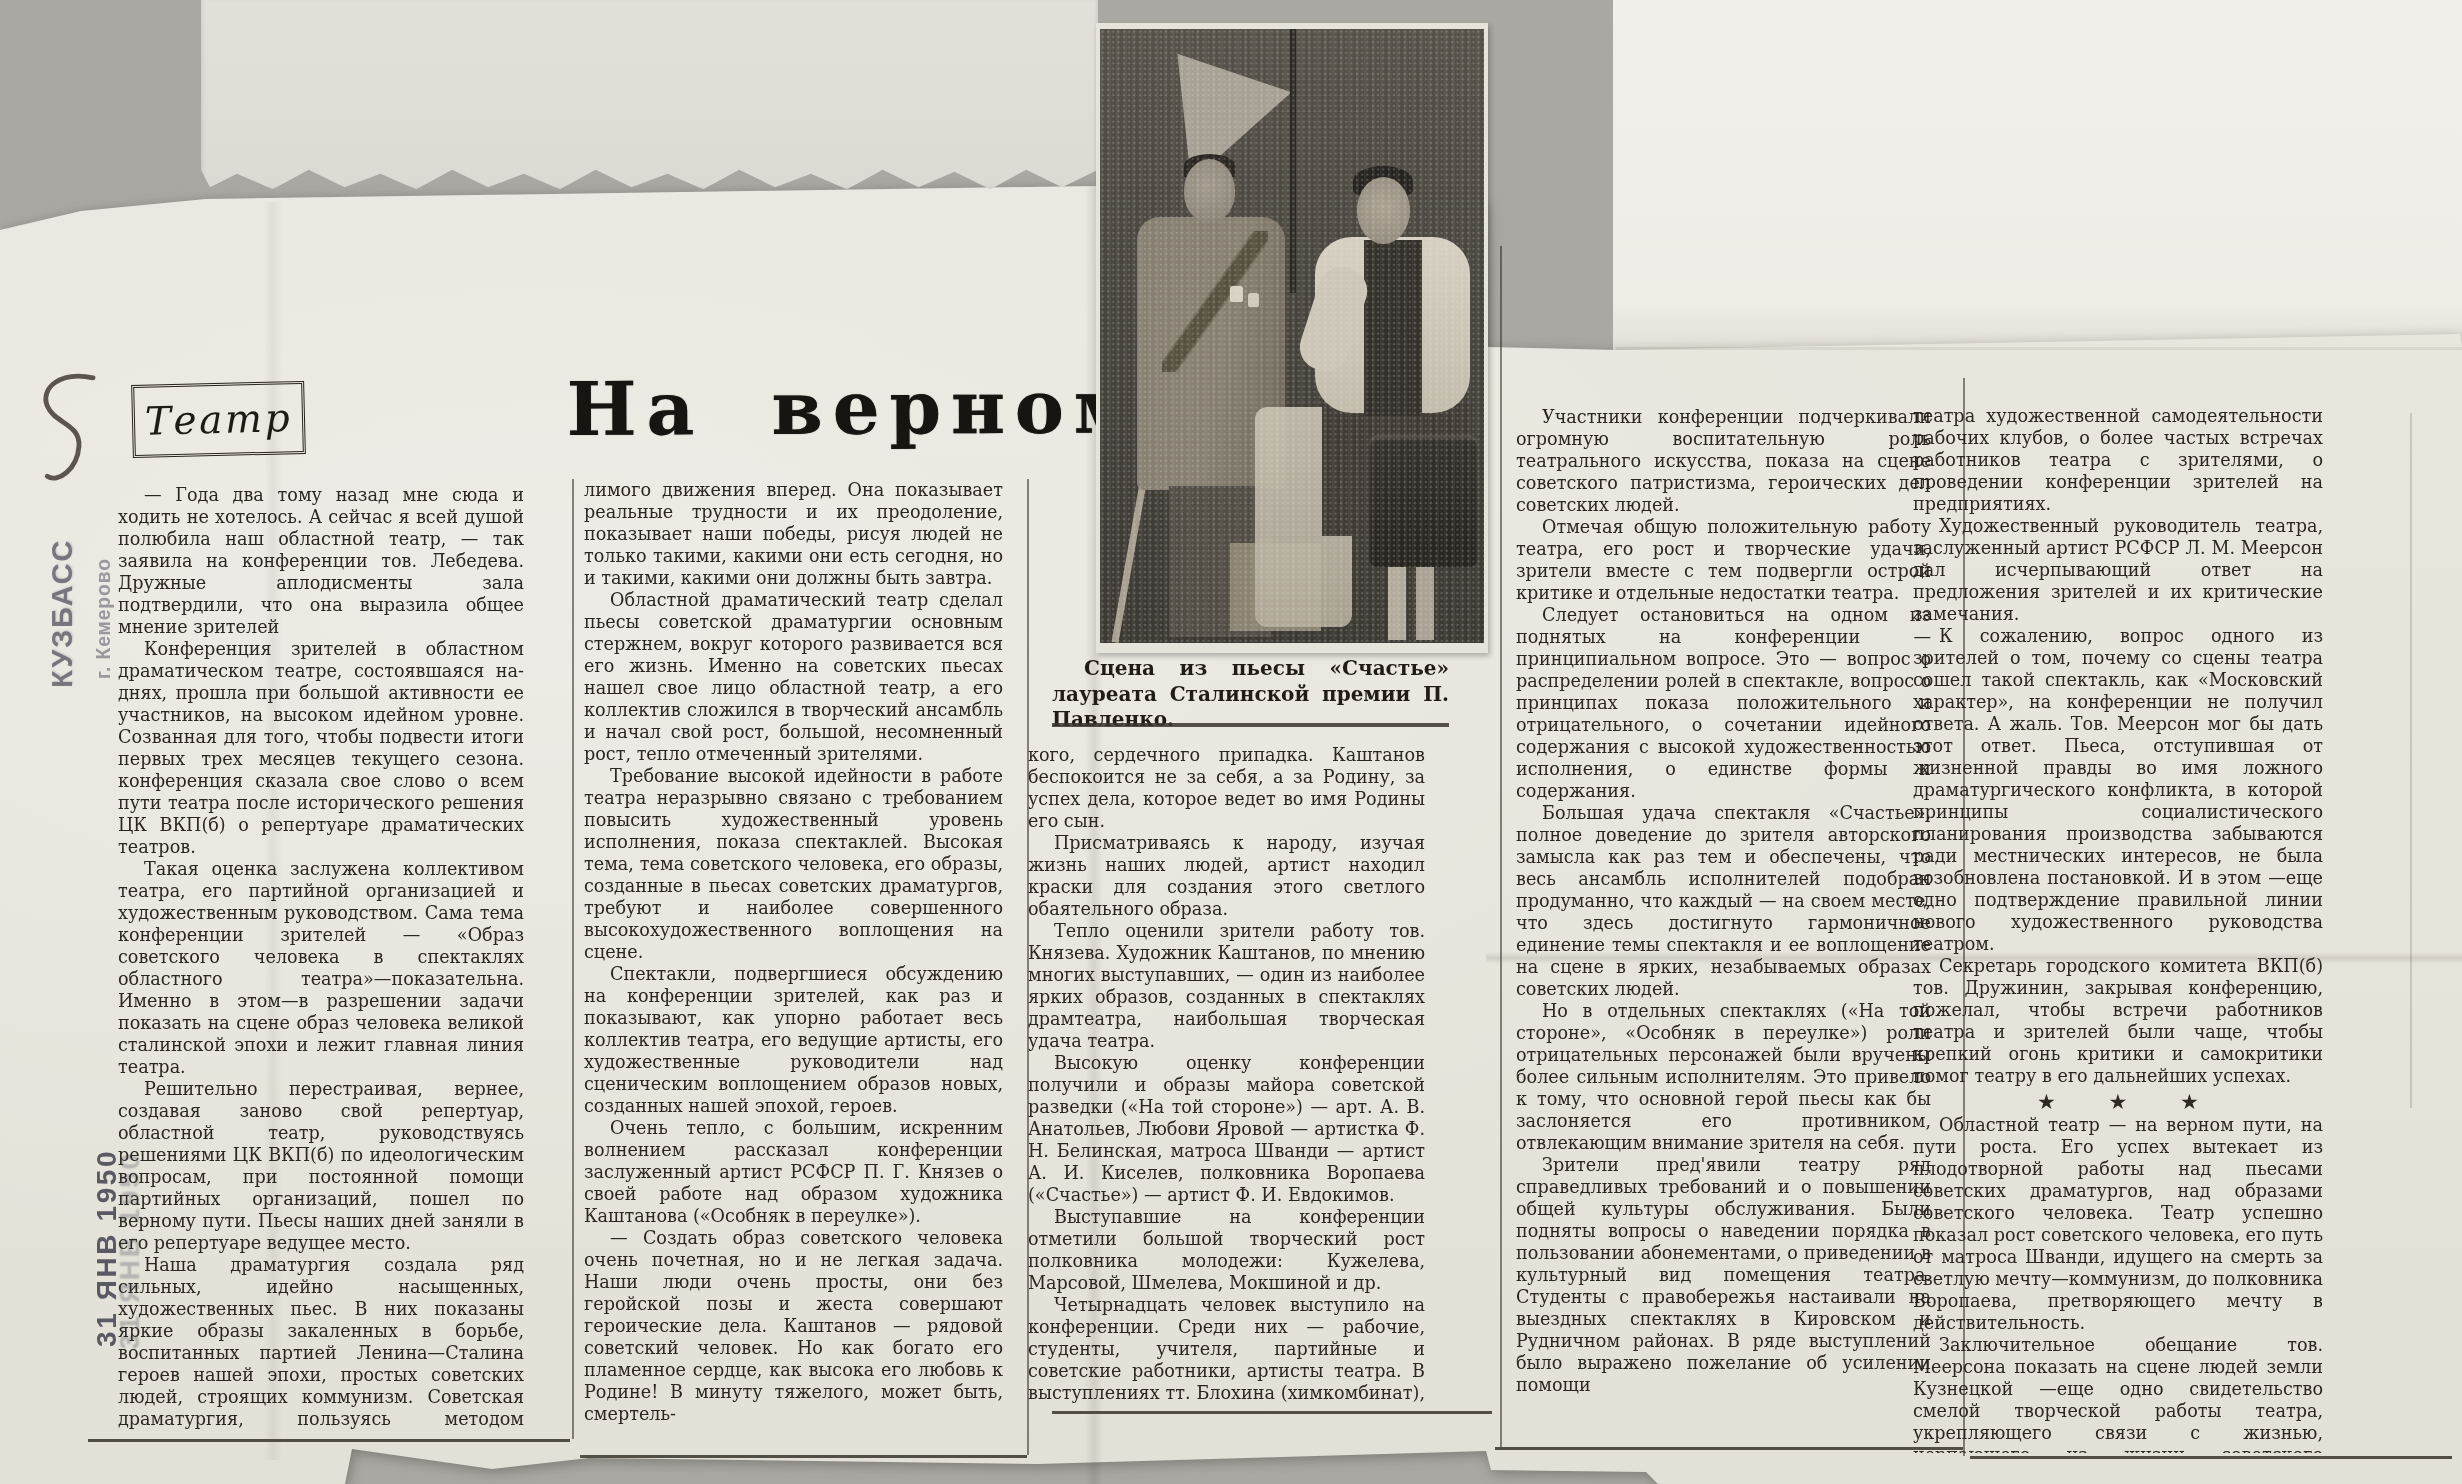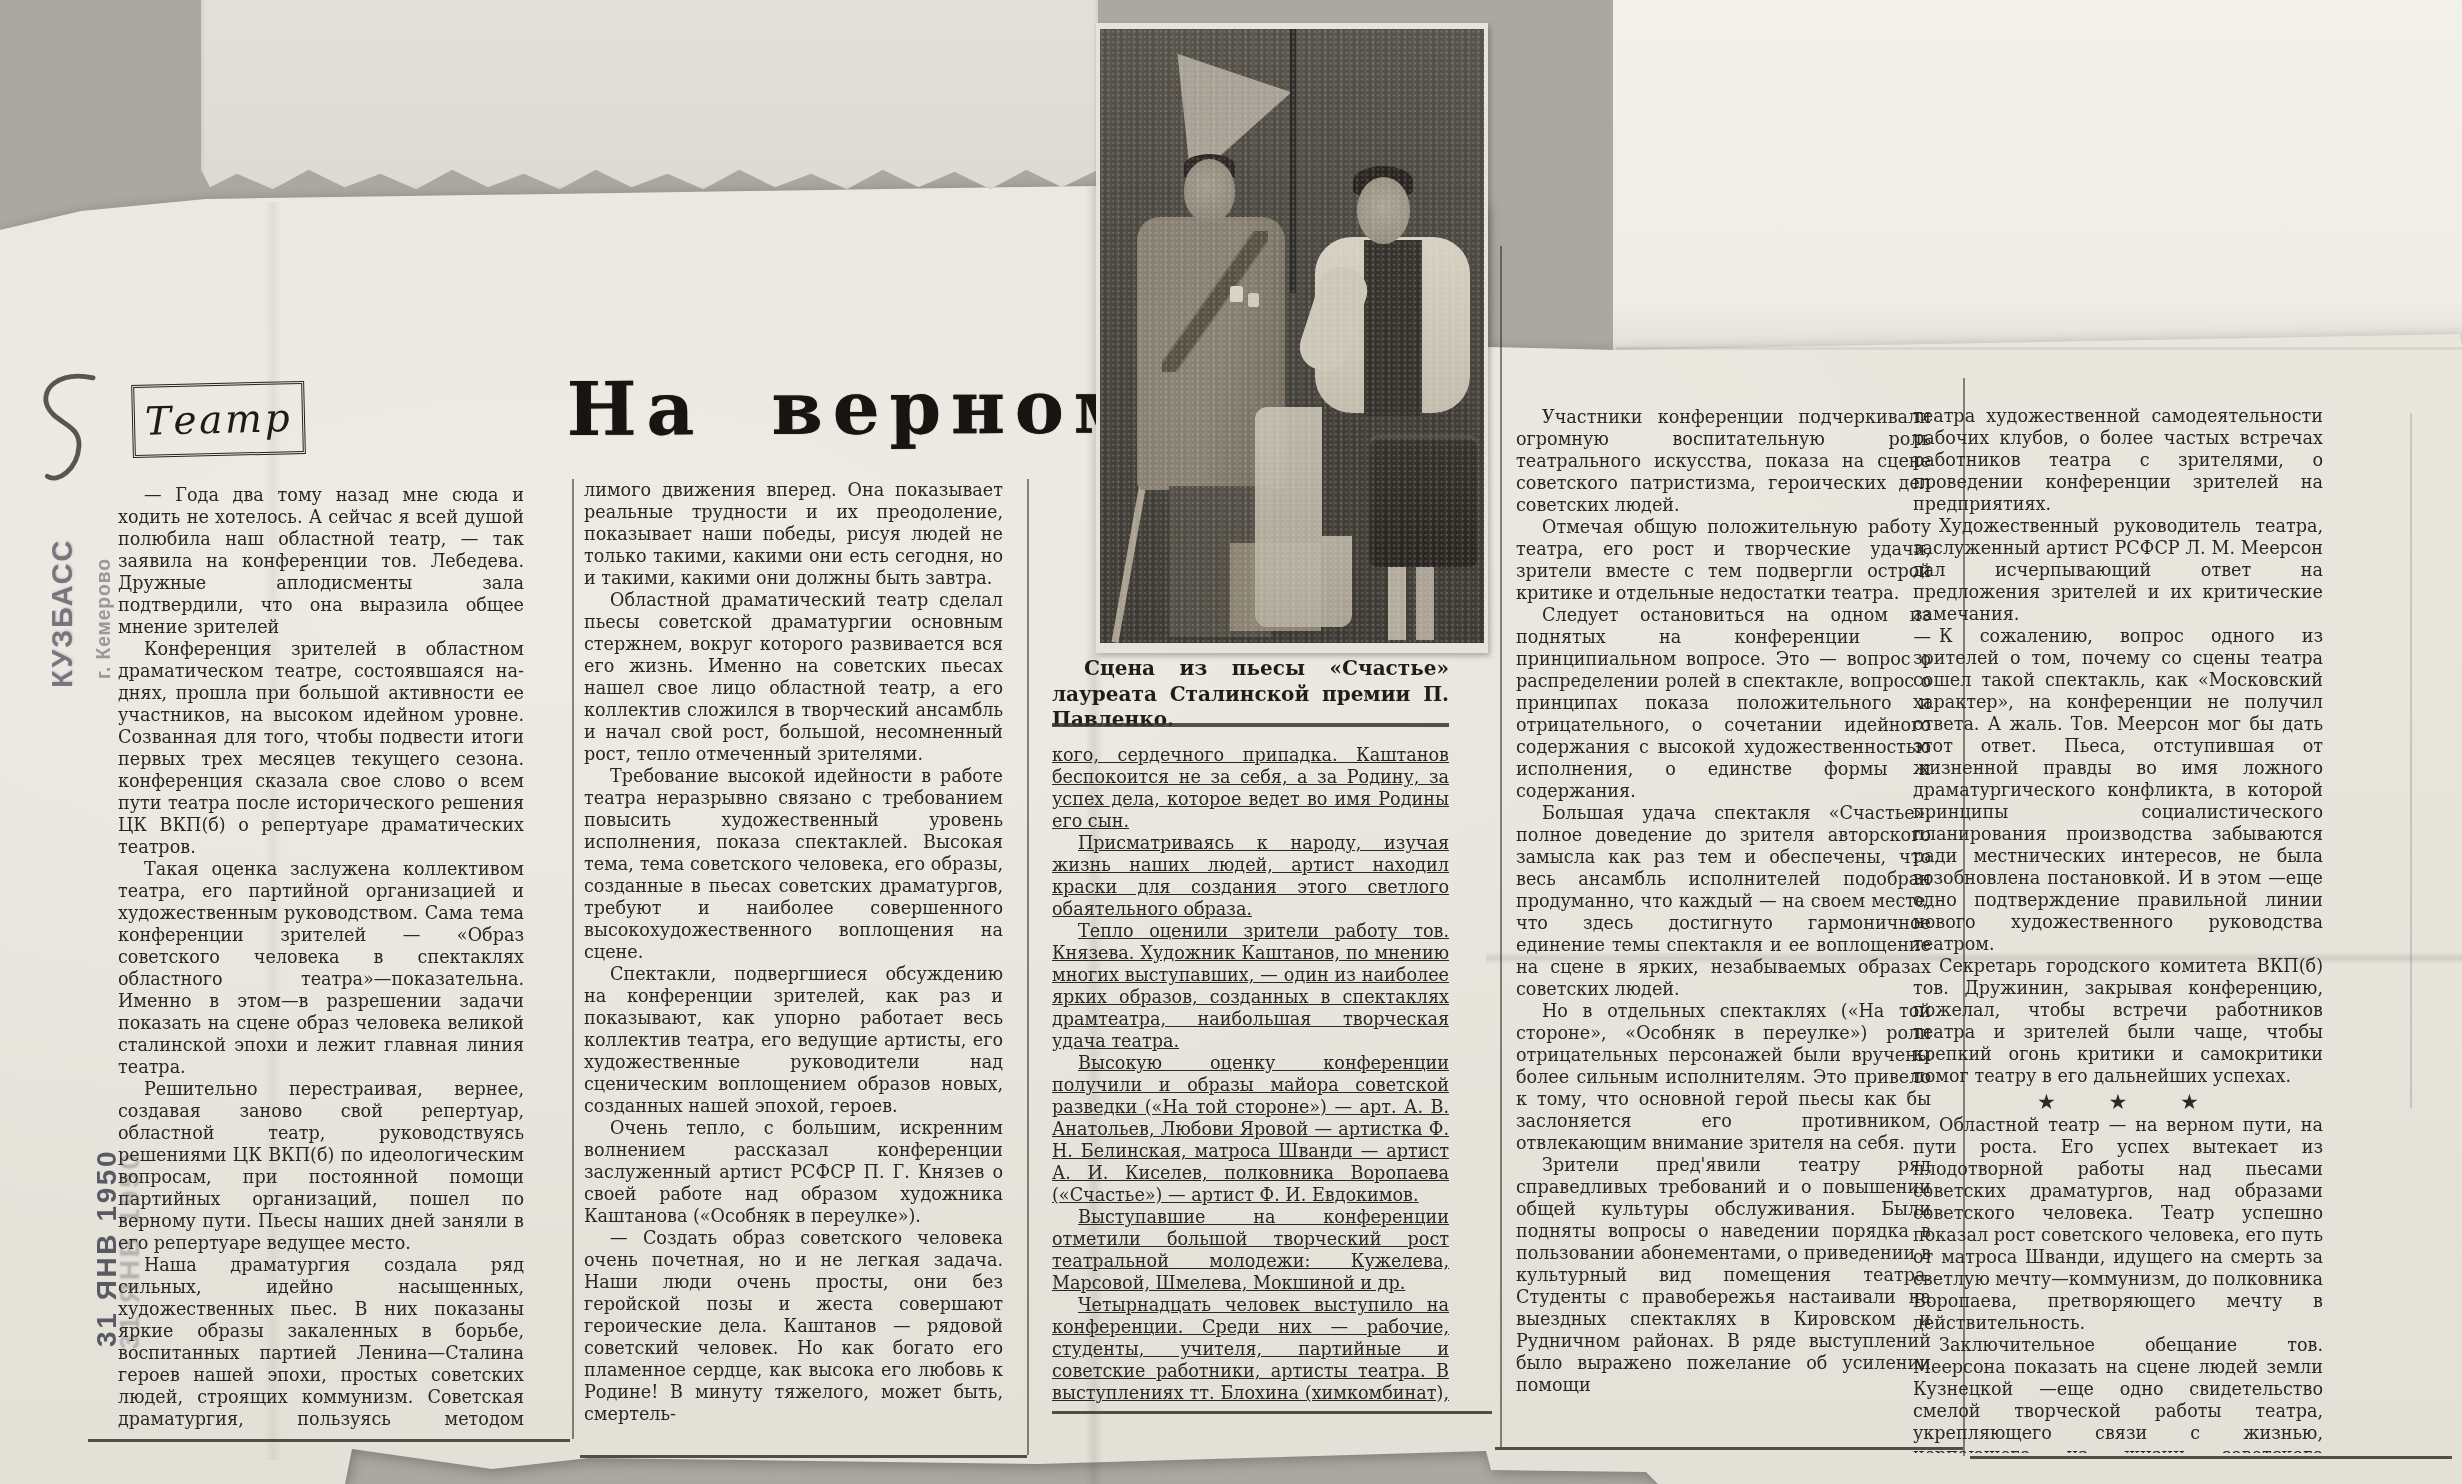--- a/index.html
+++ b/index.html
@@ -174,26 +174,26 @@
 
   <div class="col" style="left:584px;top:479px;width:419px;height:971px;">
     <p class="cont">лимого движения вперед. Она показывает реальные трудности и их преодоление, показывает наши победы, рисуя людей не только такими, какими они есть сегодня, но и такими, какими они должны быть завтра.</p>
     <p>Областной драматический театр сделал пьесы советской драматургии основным стержнем, вокруг которого развивается вся его жизнь. Именно на советских пьесах нашел свое лицо областной театр, а его коллектив сложился в творческий ансамбль и начал свой рост, большой, несомненный рост, тепло отмеченный зрителями.</p>
     <p>Требование высокой идейности в работе театра неразрывно связано с требованием повысить художественный уровень исполнения, показа спектаклей. Высокая тема, тема советского человека, его образы, созданные в пьесах советских драматургов, требуют и наиболее совершенного высокохудожественного воплощения на сцене.</p>
     <p>Спектакли, подвергшиеся обсуждению на конференции зрителей, как раз и показывают, как упорно работает весь коллектив театра, его ведущие артисты, его художественные руководители над сценическим воплощением образов новых, созданных нашей эпохой, героев.</p>
     <p>Очень тепло, с большим, искренним волнением рассказал конференции заслуженный артист РСФСР П. Г. Князев о своей работе над образом художника Каштанова («Особняк в переулке»).</p>
     <p>— Создать образ советского человека очень почетная, но и не легкая задача. Наши люди очень просты, они без геройской позы и жеста совершают героические дела. Каштанов — рядовой советский человек. Но как богато его пламенное сердце, как высока его любовь к Родине! В минуту тяжелого, может быть, смертель-</p>
   </div>
 
-  <div class="col" style="left:1052px;top:744px;width:397px;height:663px;text-decoration:underline;">
+  <div class="col" style="left:1028px;top:744px;width:397px;height:663px;">
     <p class="cont">кого, сердечного припадка. Каштанов беспокоится не за себя, а за Родину, за успех дела, которое ведет во имя Родины его сын.</p>
     <p>Присматриваясь к народу, изучая жизнь наших людей, артист находил краски для создания этого светлого обаятельного образа.</p>
     <p>Тепло оценили зрители работу тов. Князева. Художник Каштанов, по мнению многих выступавших, — один из наиболее ярких образов, созданных в спектаклях драмтеатра, наибольшая творческая удача театра.</p>
     <p>Высокую оценку конференции получили и образы майора советской разведки («На той стороне») — арт. А. В. Анатольев, Любови Яровой — артистка Ф. Н. Белинская, матроса Шванди — артист А. И. Киселев, полковника Воропаева («Счастье») — артист Ф. И. Евдокимов.</p>
-    <p>Выступавшие на конференции отметили большой творческий рост театральной молодежи: Кужелева, Марсовой, Шмелева, Мокшиной и др.</p>
+    <p>Выступавшие на конференции отметили большой творческий рост полковника молодежи: Кужелева, Марсовой, Шмелева, Мокшиной и др.</p>
     <p>Четырнадцать человек выступило на конференции. Среди них — рабочие, студенты, учителя, партийные и советские работники, артисты театра. В выступлениях тт. Блохина (химкомбинат), Ливченко, Музычева, учительницы 12-й школы Шор, студентки учительского института Гуляе-</p>
   </div>
 
   <div class="col" style="left:1516px;top:406px;width:415px;height:1036px;">
     <p>Участники конференции подчеркивали огромную воспитательную роль театрального искусства, показа на сцене советского патристизма, героических дел советских людей.</p>
     <p>Отмечая общую положительную работу театра, его рост и творческие удачи, зрители вместе с тем подвергли острой критике и отдельные недостатки театра.</p>
     <p>Следует остановиться на одном из поднятых на конференции — принципиальном вопросе. Это — вопрос о распределении ролей в спектакле, вопрос о принципах показа положительного и отрицательного, о сочетании идейного содержания с высокой художественностью исполнения, о единстве формы и содержания.</p>
     <p>Большая удача спектакля «Счастье», полное доведение до зрителя авторского замысла как раз тем и обеспечены, что весь ансамбль исполнителей подобран продуманно, что каждый — на своем месте, что здесь достигнуто гармоничное единение темы спектакля и ее воплощение на сцене в ярких, незабываемых образах советских людей.</p>
     <p>Но в отдельных спектаклях («На той стороне», «Особняк в переулке») роли отрицательных персонажей были вручены более сильным исполнителям. Это привело к тому, что основной герой пьесы как бы заслоняется его противником, отвлекающим внимание зрителя на себя.</p>
     <p>Зрители пред'явили театру ряд справедливых требований и о повышении общей культуры обслуживания. Были подняты вопросы о наведении порядка в пользовании абонементами, о приведении в культурный вид помещения театра. Студенты с правобережья настаивали на выездных спектаклях в Кировском и Рудничном районах. В ряде выступлений было выражено пожелание об усилении помощи</p>

